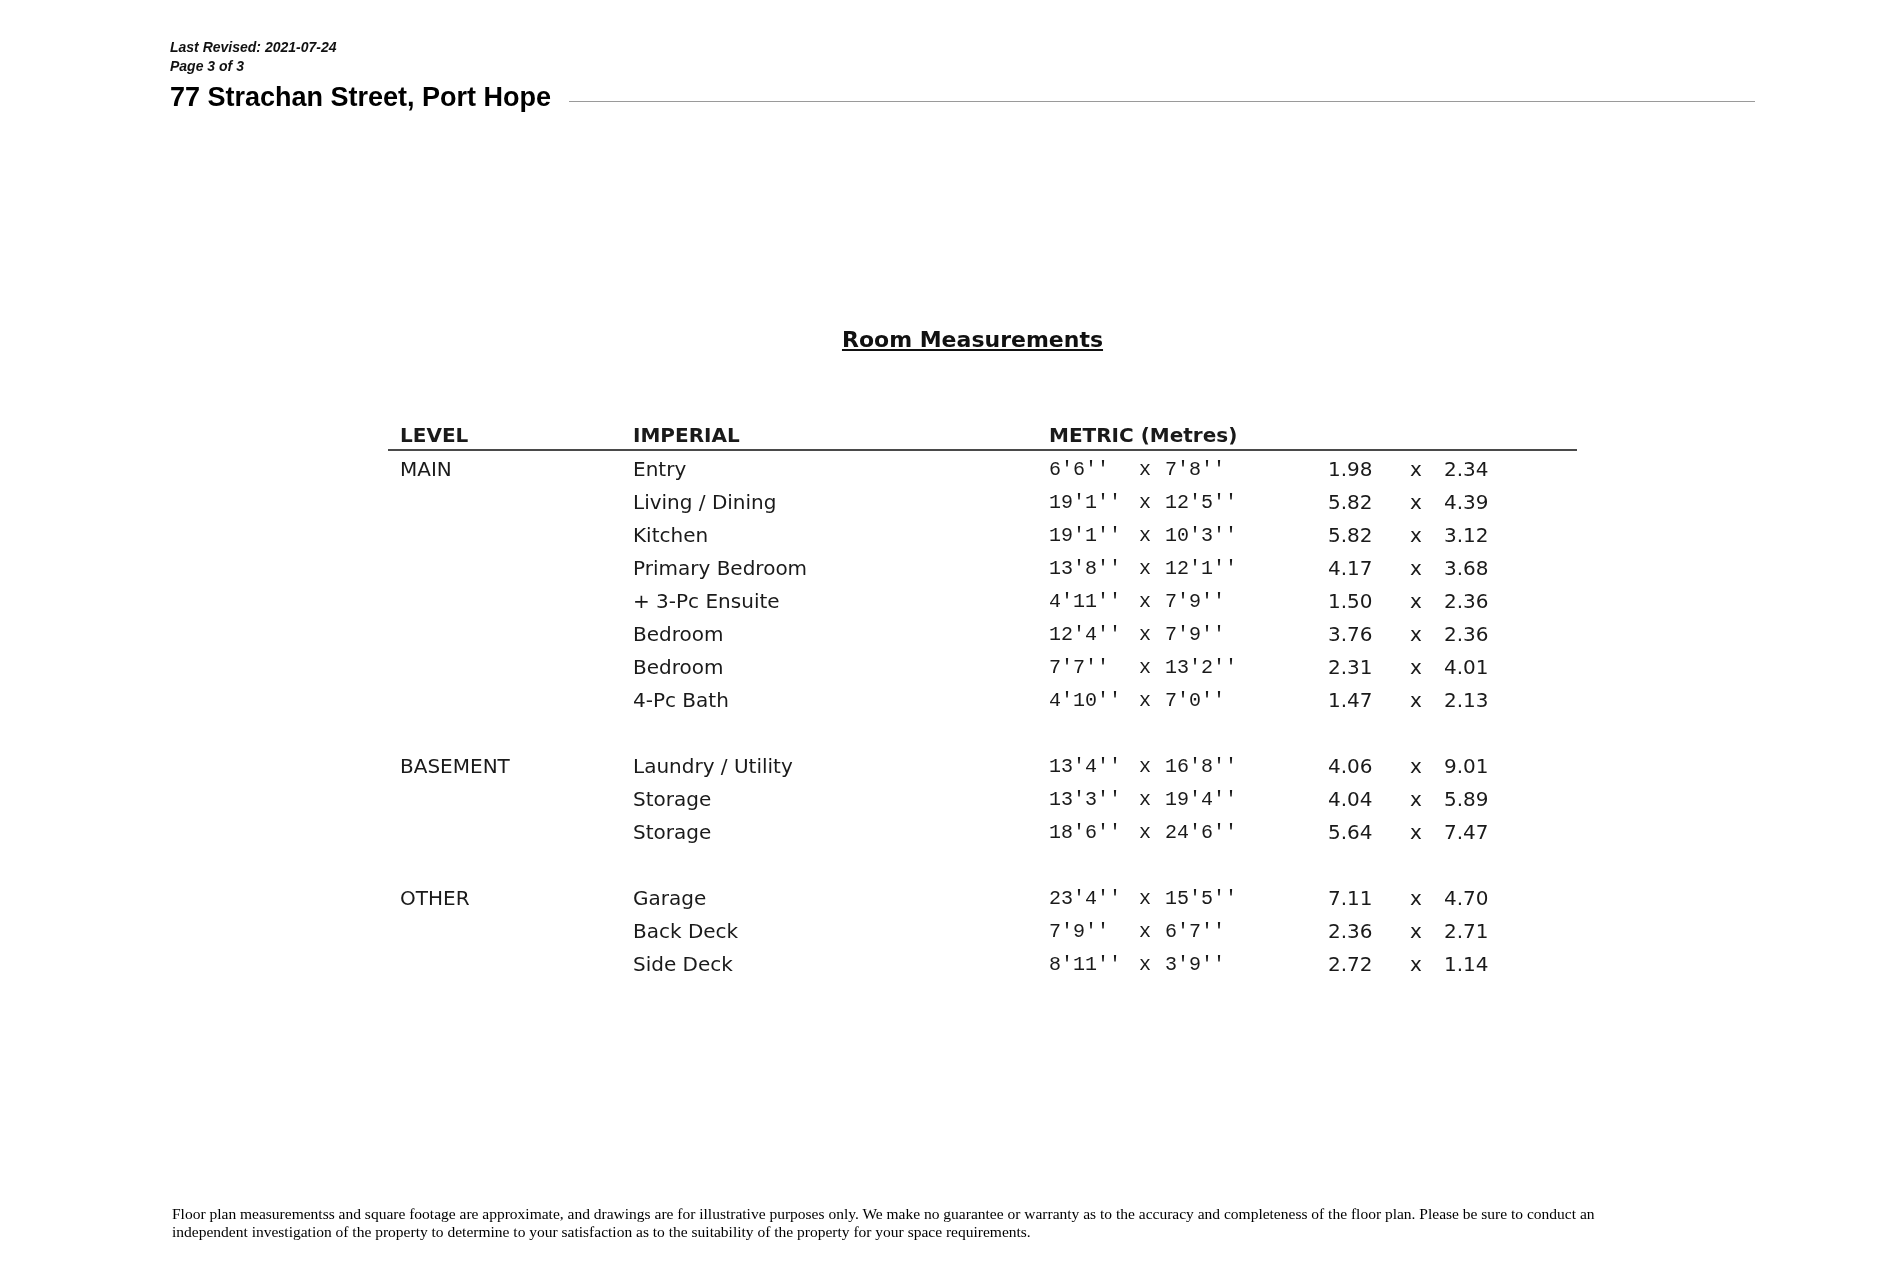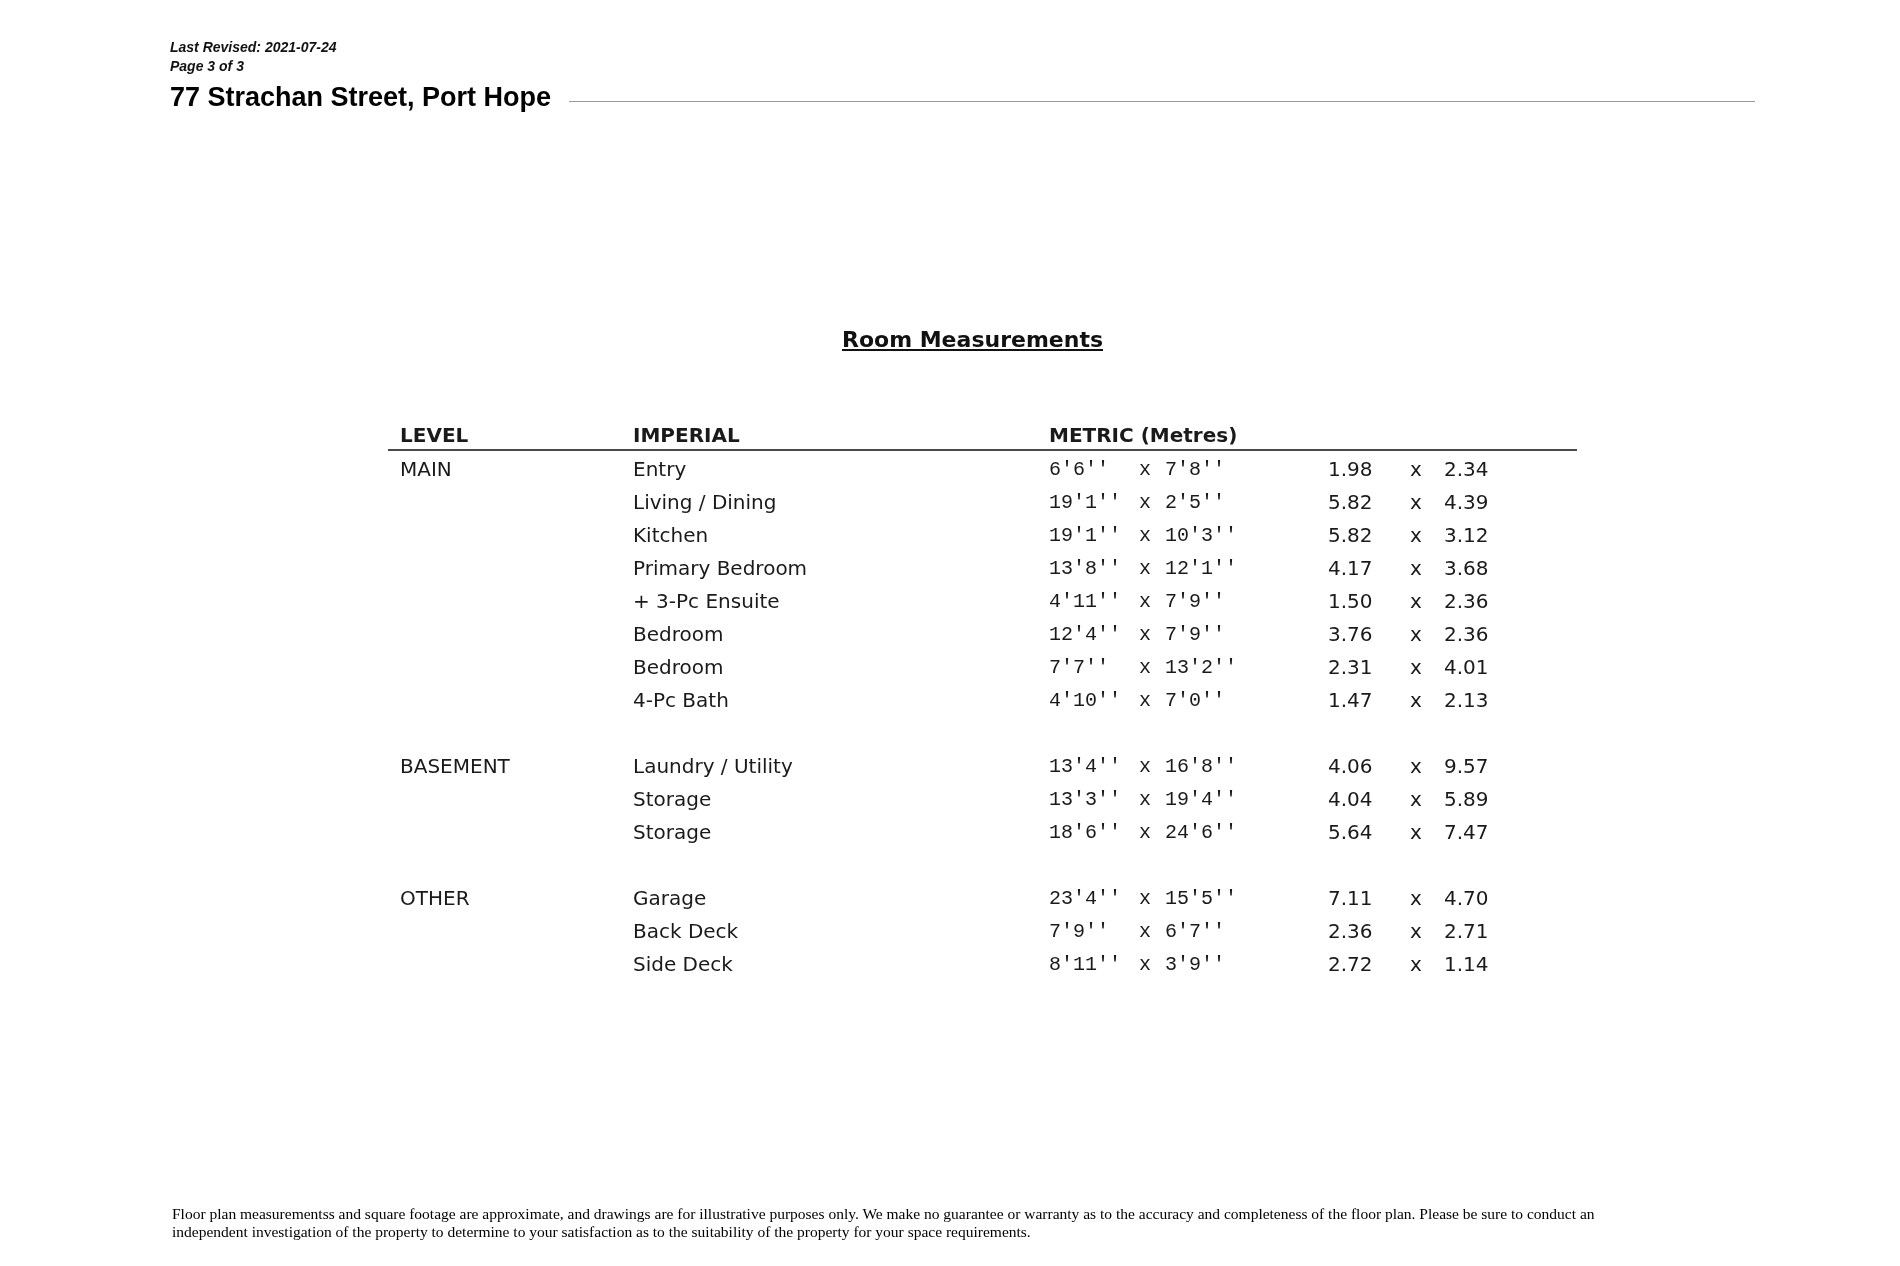--- a/index.html
+++ b/index.html
@@ -94,21 +94,21 @@
             <span class="sep">x</span>
             <span class="v2">2.34</span>
           </div>
         </div>
         <div class="row">
           <div class="c-level"></div>
           <div class="c-room">Living / Dining</div>
           <div class="c-imp">
             <span class="v1">19'1''</span>
             <span class="sep">x</span>
-            <span class="v2">2'5''</span>
+            <span class="v2">12'5''</span>
           </div>
           <div class="c-met">
             <span class="v1">5.82</span>
             <span class="sep">x</span>
             <span class="v2">4.39</span>
           </div>
         </div>
         <div class="row">
           <div class="c-level"></div>
           <div class="c-room">Kitchen</div>
@@ -200,21 +200,21 @@
           <div class="c-level">BASEMENT</div>
           <div class="c-room">Laundry / Utility</div>
           <div class="c-imp">
             <span class="v1">13'4''</span>
             <span class="sep">x</span>
             <span class="v2">16'8''</span>
           </div>
           <div class="c-met">
             <span class="v1">4.06</span>
             <span class="sep">x</span>
-            <span class="v2">9.57</span>
+            <span class="v2">9.01</span>
           </div>
         </div>
         <div class="row">
           <div class="c-level"></div>
           <div class="c-room">Storage</div>
           <div class="c-imp">
             <span class="v1">13'3''</span>
             <span class="sep">x</span>
             <span class="v2">19'4''</span>
           </div>

